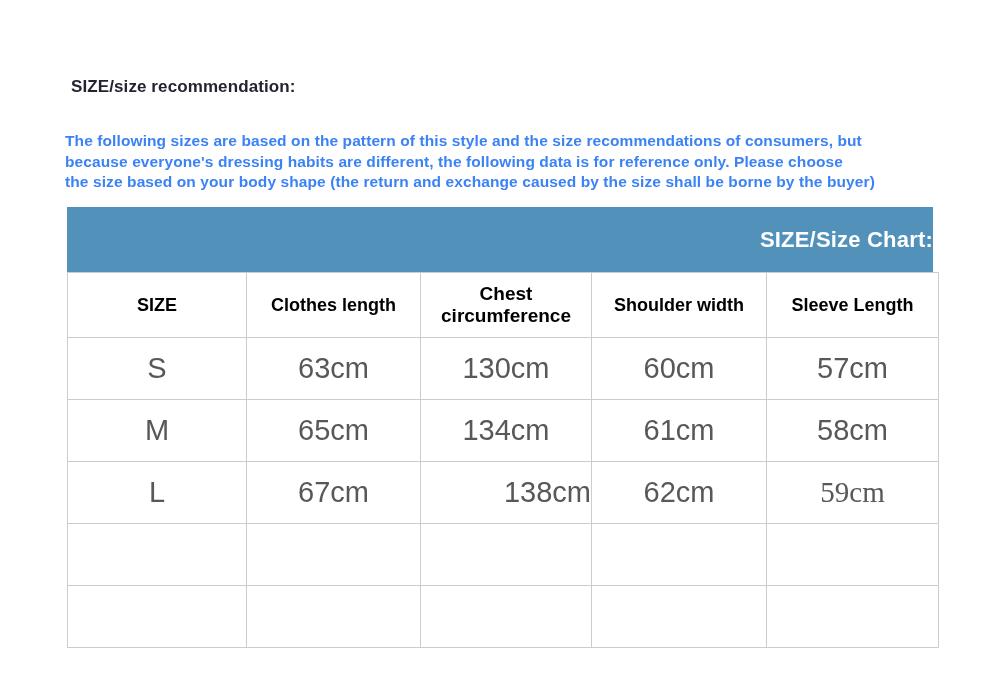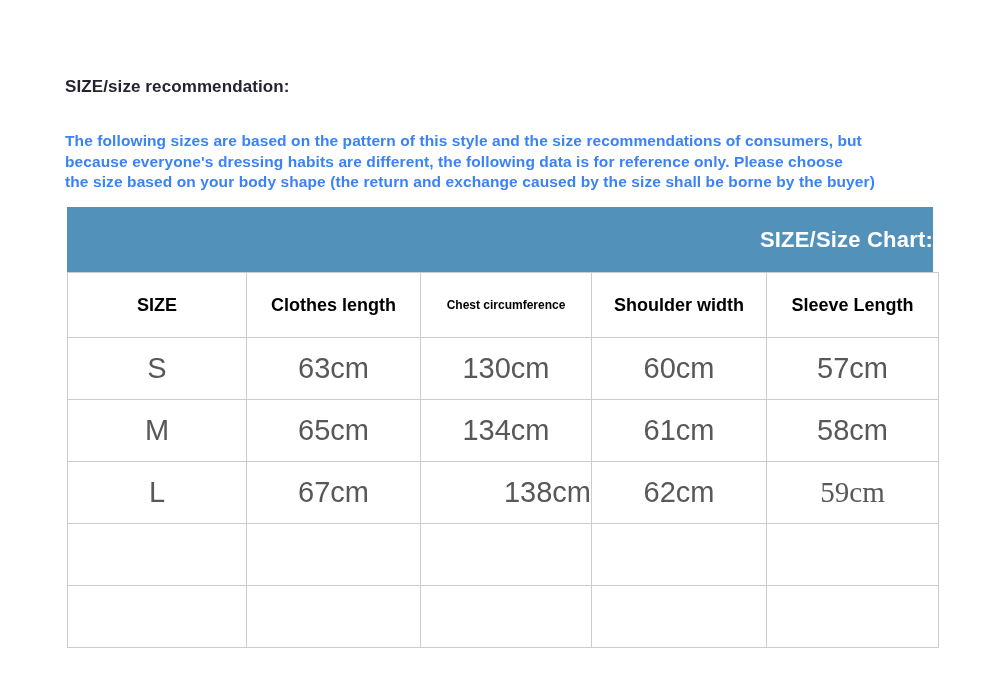--- a/index.html
+++ b/index.html
@@ -10,21 +10,21 @@
   }
   .page {
     position: relative;
     width: 1000px;
     height: 674px;
     background: #ffffff;
     overflow: hidden;
   }
   .heading {
     position: absolute;
-    left: 65px;
+    left: 71px;
     top: 77px;
     margin: 0;
     font-size: 17px;
     font-weight: bold;
     color: #262230;
     letter-spacing: 0.1px;
   }
   .para {
     position: absolute;
     left: 65px;
@@ -67,21 +67,21 @@
     padding: 0;
     overflow: hidden;
   }
   table.size-table thead tr { height: 65px; }
   table.size-table tbody tr { height: 62px; }
   table.size-table th {
     font-size: 18px;
     font-weight: bold;
     color: #000000;
   }
-  table.size-table th.col-2 { font-size: 12px; border-radius: 9px; }
+  table.size-table th.col-2 { font-size: 19px; border-radius: 9px; }
   table.size-table td {
     font-size: 29px;
     font-weight: 400;
     color: #585858;
   }
   .col-0 { width: 178px; }
   .col-1 { width: 173px; }
   .col-2 { width: 170px; }
   .col-3 { width: 174px; }
   .col-4 { width: 171px; }

